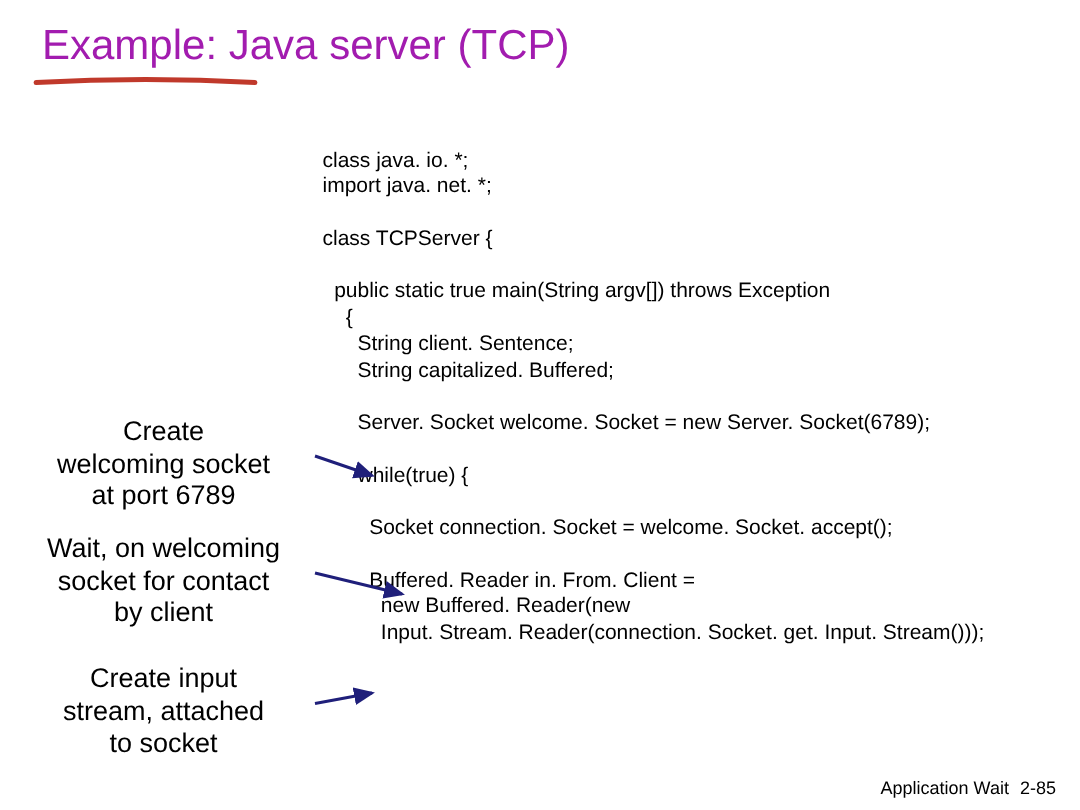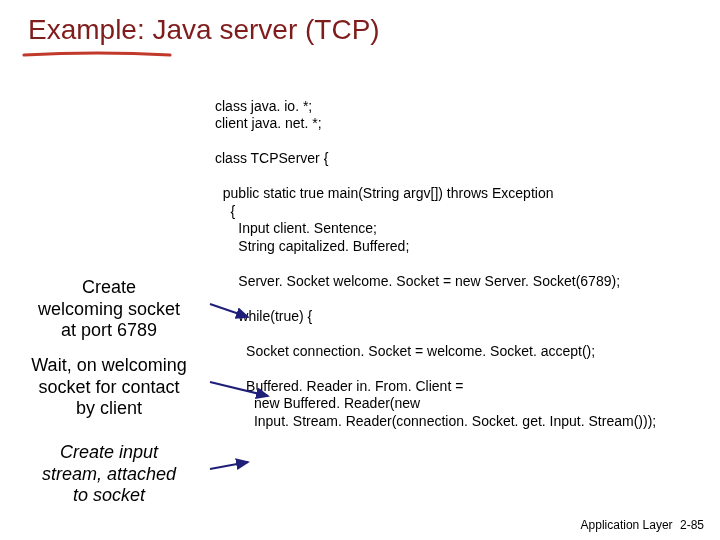--- a/index.html
+++ b/index.html
@@ -7,21 +7,21 @@
     padding: 0;
     width: 720px;
     height: 540px;
     background: #fff;
     font-family: Arial, Helvetica, sans-serif;
     position: relative;
     overflow: hidden;
   }
   .title {
     font-size: 28px;
-    color: #7f1d1d;
+    color: #a21caf;
     padding: 14px 0 2px 28px;
     font-weight: 400;
   }
   .underline {
     position: absolute;
     left: 22px;
     top: 50px;
     width: 150px;
     height: 10px;
   }
@@ -71,57 +71,57 @@
 <div class="title">Example: Java server (TCP)</div>
 
 <div class="underline">
   <svg width="150" height="10">
     <path d="M2 5 Q 75 1 148 5" stroke="#c0392b" stroke-width="3.2" fill="none" stroke-linecap="round"></path>
   </svg>
 </div>
 
 <div class="code-col">
 <span>class java. io. *;</span>
-<span>client java. net. *;</span>
+<span>import java. net. *;</span>
 
 <span>class TCPServer {</span>
 
 <span>  public static true main(String argv[]) throws Exception</span>
 <span>    {</span>
-<span>      Input client. Sentence;</span>
+<span>      String client. Sentence;</span>
 <span>      String capitalized. Buffered;</span>
 
 <span>      Server. Socket welcome. Socket = new Server. Socket(6789);</span>
 
 <span>      while(true) {</span>
 
 <span>        Socket connection. Socket = welcome. Socket. accept();</span>
 
 <span>        Buffered. Reader in. From. Client =</span>
 <span>          new Buffered. Reader(new</span>
 <span>          Input. Stream. Reader(connection. Socket. get. Input. Stream()));</span>
 </div>
 
 <div class="label lbl1" style="white-space:pre-line;">Create
 welcoming socket
 at port 6789</div>
 <div class="label lbl2" style="white-space:pre-line;">Wait, on welcoming
 socket for contact
 by client</div>
-<div class="label lbl3" style="white-space:pre-line;font-style:italic;">Create input
+<div class="label lbl3" style="white-space:pre-line;">Create input
 stream, attached
 to socket</div>
 
 <svg class="arrows" width="720" height="540">
   <defs>
     <marker id="ah" markerWidth="8" markerHeight="8" refX="6" refY="3" orient="auto">
       <path d="M0,0 L7,3 L0,6 Z" fill="#1f1f7a"></path>
     </marker>
   </defs>
   <line x1="210" y1="304" x2="248" y2="317" stroke="#1f1f7a" stroke-width="2" marker-end="url(#ah)"></line>
   <line x1="210" y1="382" x2="268" y2="396" stroke="#1f1f7a" stroke-width="2" marker-end="url(#ah)"></line>
   <line x1="210" y1="469" x2="248" y2="462" stroke="#1f1f7a" stroke-width="2" marker-end="url(#ah)"></line>
 </svg>
 
 <div class="footer">
-  <span>Application Layer</span>
+  <span>Application Wait</span>
   <span class="pg">2-85</span>
 </div>
 
 </body></html>

